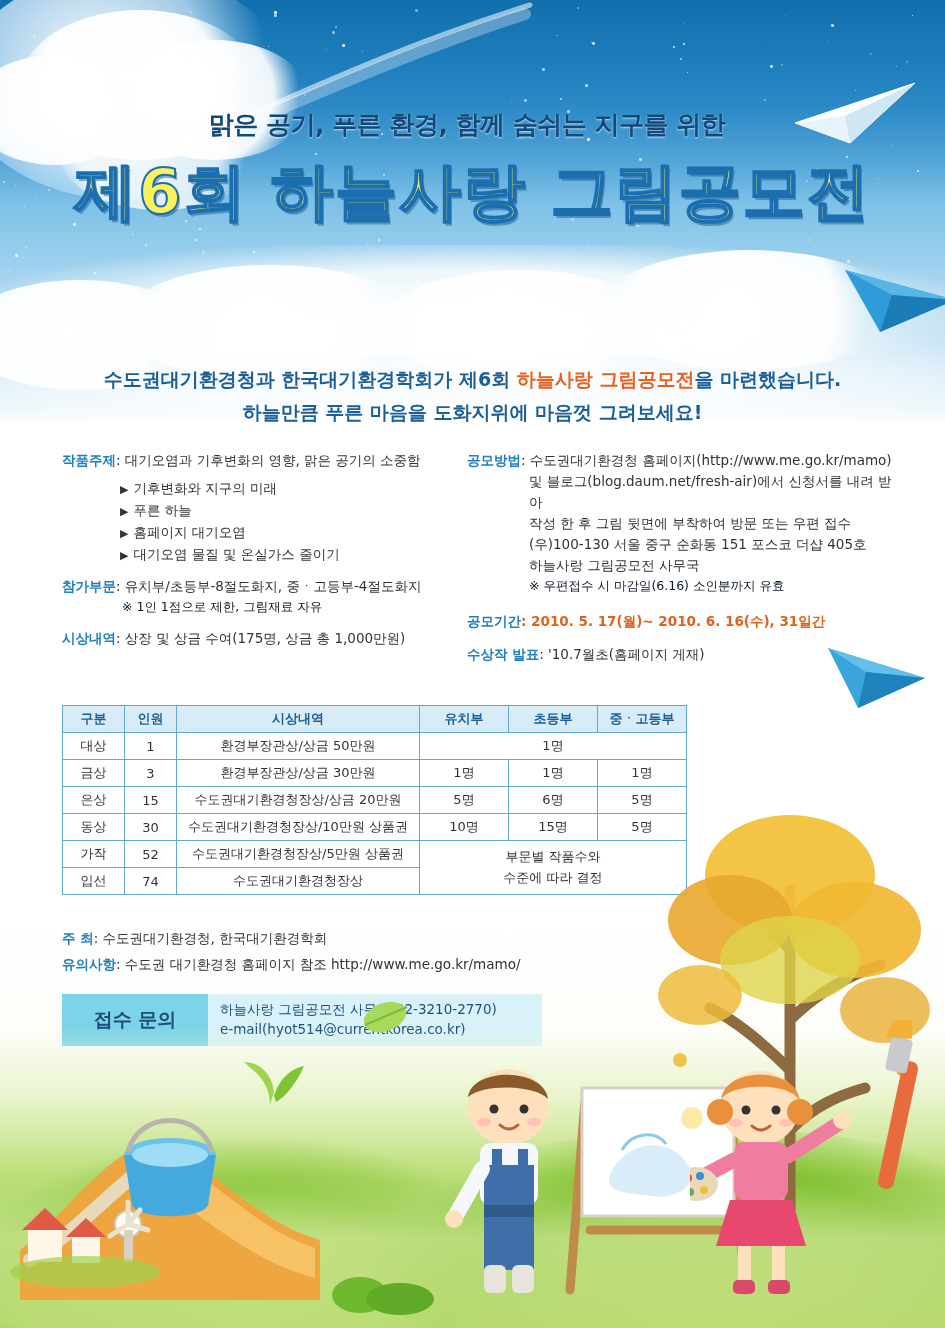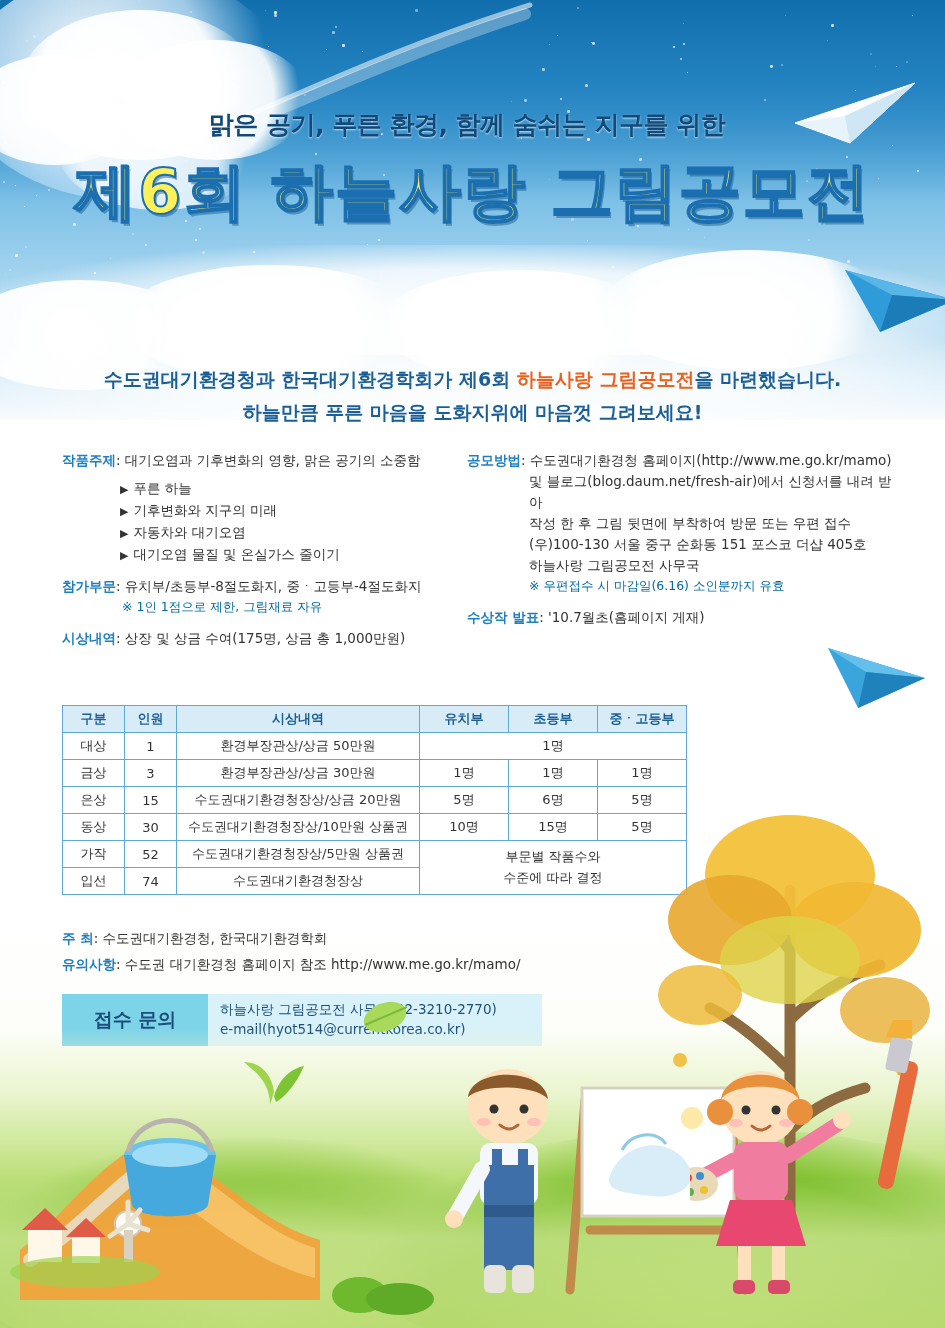--- a/index.html
+++ b/index.html
@@ -97,21 +97,21 @@
 
   .col-left { position:absolute; left:62px; top:450px; width:390px; }
   .col-right { position:absolute; left:467px; top:450px; width:430px; }
 
   .fieldrow { margin-bottom:7px; font-size:13.5px; color:#333; line-height:1.55; }
   .lbl { color:#1f7fc0; font-weight:bold; }
   .val { color:#333; }
   .bullets { margin:3px 0 0 58px; }
   .bullets div { font-size:13.5px; color:#333; line-height:1.62; }
   .tri { color:#333; font-size:11px; margin-right:5px; }
-  .note { font-size:12.5px; color:#0369a1; }
+  .note { font-size:12.5px; color:#0f172a; }
   .indent { margin-left:60px; }
 
   .period { color:#e2621c; font-weight:bold; }
   .award-date { color:#333; }
 
   
   .tbl-wrap { position:absolute; left:62px; top:705px; width:625px; }
   table { border-collapse:collapse; width:625px; background:#fff; }
   th, td {
     border:1px solid #5fa9d6; text-align:center;
@@ -344,23 +344,23 @@
   <div class="intro1">
     <span>수도권대기환경청과 한국대기환경학회가 제6회 </span><span class="hl">하늘사랑 그림공모전</span><span>을 마련했습니다.</span>
   </div>
   <div class="intro2">하늘만큼 푸른 마음을 도화지위에 마음껏 그려보세요!</div>
 
   <div class="col-left">
     <div class="fieldrow">
       <span class="lbl">작품주제</span><span class="val">: 대기오염과 기후변화의 영향, 맑은 공기의 소중함</span>
     </div>
     <div class="bullets">
+      <div><span class="tri">▶</span><span>기후변화와 지구의 미래</span></div>
       <div><span class="tri">▶</span><span>푸른 하늘</span></div>
-      <div><span class="tri">▶</span><span>기후변화와 지구의 미래</span></div>
-      <div><span class="tri">▶</span><span>자동차와 대기오염</span></div>
+      <div><span class="tri">▶</span><span>홈페이지 대기오염</span></div>
       <div><span class="tri">▶</span><span>대기오염 물질 및 온실가스 줄이기</span></div>
     </div>
 
 
     <div class="fieldrow" style="margin-top:11px;">
       <span class="lbl">참가부문</span><span class="val">: 유치부/초등부-8절도화지, 중ㆍ고등부-4절도화지</span>
       <div class="note indent">※ 1인 1점으로 제한, 그림재료 자유</div>
     </div>
 
     <div class="fieldrow" style="margin-top:11px;">
@@ -371,20 +371,23 @@
   <div class="col-right">
     <div class="fieldrow">
       <span class="lbl">공모방법</span><span class="val">: 수도권대기환경청 홈페이지(http://www.me.go.kr/mamo)</span>
       <div class="indent" style="margin-left:62px;">및 블로그(blog.daum.net/fresh-air)에서 신청서를 내려 받아</div>
       <div class="indent" style="margin-left:62px;">작성 한 후 그림 뒷면에 부착하여 방문 또는 우편 접수</div>
       <div class="indent" style="margin-left:62px;">(우)100-130 서울 중구 순화동 151 포스코 더샵 405호</div>
       <div class="indent" style="margin-left:62px;">하늘사랑 그림공모전 사무국</div>
       <div class="indent note" style="margin-left:62px;">※ 우편접수 시 마감일(6.16) 소인분까지 유효</div>
     </div>
 
+    <div class="fieldrow" style="margin-top:16px;">
+      <span class="lbl">공모기간</span><span class="period">: 2010. 5. 17(월)~ 2010. 6. 16(수), 31일간</span>
+    </div>
 
     <div class="fieldrow" style="margin-top:12px;">
       <span class="lbl">수상작 발표</span><span class="award-date">:  '10.7월초(홈페이지 게재)</span>
     </div>
   </div>
 
   <div class="tbl-wrap">
     <table>
       <thead>
         <tr>

